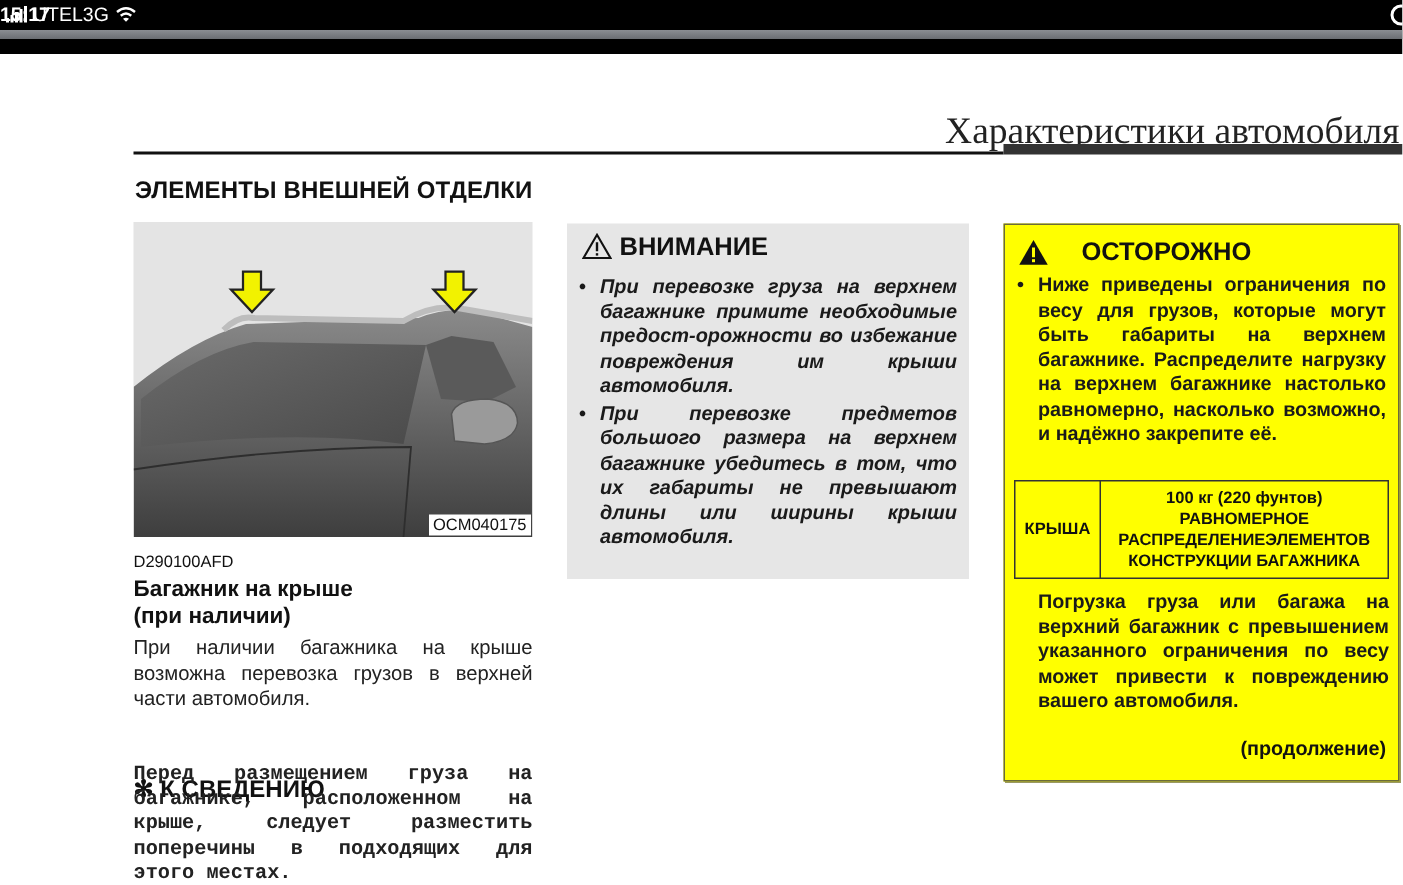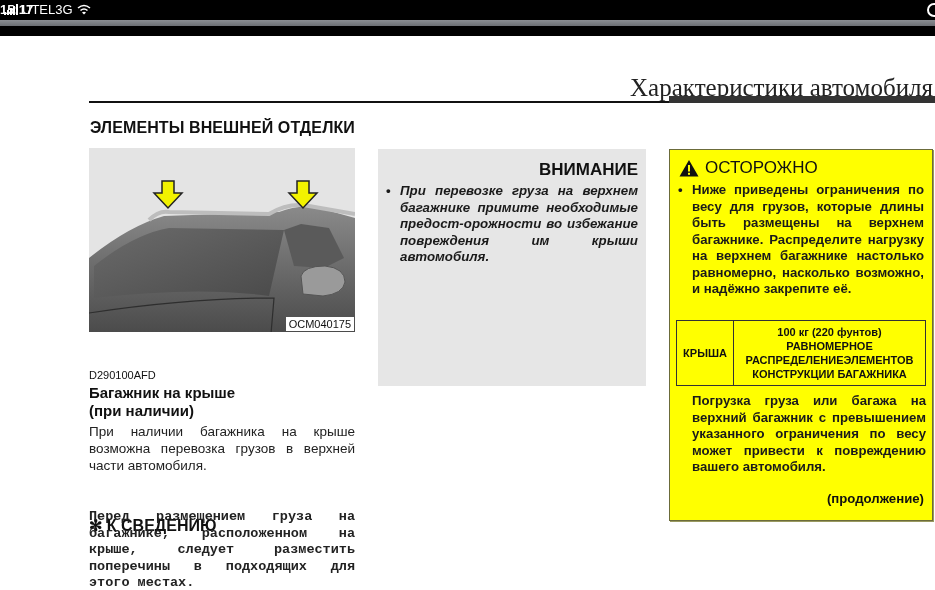--- a/index.html
+++ b/index.html
@@ -18,42 +18,42 @@
   .loadbar { position: absolute; left: 0; top: 20px; width: 935px; height: 6px; background: linear-gradient(#8a8d92, #6b6e73); }
 
   
   .chapter-title { position: absolute; right: 2px; top: 74px; font-family: "Liberation Serif", serif; font-size: 25px; color: #222; }
   .header-rule { position: absolute; left: 89px; top: 101px; width: 580px; height: 2px; background: #111; }
   .header-bar { position: absolute; left: 669px; top: 96px; width: 266px; height: 7px; background: #333; }
 
   .section-title { position: absolute; left: 90px; top: 119px; font-size: 16px; font-weight: bold; color: #111; letter-spacing: 0.1px; }
 
   
-  .figure { position: absolute; left: 89px; top: 148px; width: 266px; height: 184px; background: #e4e4e4; overflow: hidden; }
+  .figure { position: absolute; left: 89px; top: 148px; width: 266px; height: 210px; background: #e4e4e4; overflow: hidden; }
   .figure svg { position: absolute; left: 0; top: 0; }
   .fig-code { position: absolute; right: 1px; bottom: 1px; background: #fff; font-size: 11px; padding: 1px 3px; color: #111; }
 
   .doc-id { position: absolute; left: 89px; top: 369px; font-size: 11px; color: #111; }
   .sub-title { position: absolute; left: 89px; top: 384px; width: 270px; font-size: 15px; font-weight: bold; line-height: 18px; }
   .body-text { position: absolute; left: 89px; top: 423px; width: 266px; font-size: 13.5px; line-height: 17px; text-align: justify; color: #222; }
 
   .note-title { position: absolute; left: 89px; top: 488px; font-size: 16px; font-weight: bold; margin-top: 28px; }
   .note-text { position: absolute; left: 89px; top: 509px; width: 266px; font-family: Liberation Mono, monospace; font-weight: bold; font-size: 13.5px; line-height: 16.5px; text-align: justify; color: #222; }
 
   
   .warn-box { position: absolute; left: 378px; top: 149px; width: 268px; height: 237px; background: #e6e6e6; padding: 6px 8px 0 8px; }
-  .warn-head { display: flex; align-items: flex-end; gap: 5px; font-size: 17px; font-weight: bold; margin-left: 2px; height: 24px; flex-direction: column; }
+  .warn-head { display: flex; align-items: flex-start; gap: 5px; font-size: 17px; font-weight: bold; margin-left: 2px; height: 24px; }
   .tri-outline { width: 20px; height: 18px; }
   .warn-list { list-style: none; margin-top: 4px; }
   .warn-list li { position: relative; padding-left: 14px; font-style: italic; font-weight: bold; font-size: 13.3px; line-height: 16.5px; text-align: justify; text-align-last: left; color: #1a1a1a; }
   .warn-list li::before { content: "•"; position: absolute; left: 0; top: 0; font-style: normal; }
 
   
   .caution-box { position: absolute; left: 669px; top: 149px; width: 264px; height: 372px; background: #ffff00; border: 1px solid #6b6b3a; box-shadow: 1px 1px 0 #9a9a60; padding: 6px 8px 0 8px; }
-  .caution-head { display: flex; align-items: center; gap: 6px; font-size: 17px; font-weight: normal; height: 24px; margin-left: 1px; }
+  .caution-head { display: flex; align-items: center; gap: 22px; font-size: 17px; font-weight: bold; height: 24px; margin-left: 1px; }
   .tri-solid { width: 20px; height: 18px; }
   .caution-list { list-style: none; margin-top: 2px; }
   .caution-list li { position: relative; padding-left: 14px; font-weight: bold; font-size: 13.2px; line-height: 16.5px; text-align: justify; text-align-last: left; color: #1a1a1a; }
   .caution-list li::before { content: "•"; position: absolute; left: 0; top: 0; }
 
   .limit-table { position: absolute; left: 6px; top: 170px; width: 250px; height: 66px; border-collapse: collapse; }
   .limit-table td { border: 1px solid #333; font-weight: bold; font-size: 11px; text-align: center; line-height: 14px; vertical-align: middle; }
   .limit-table td.k { width: 57px; text-align: center; }
 
   .caution-extra { position: absolute; left: 22px; top: 243px; width: 234px; font-weight: bold; font-size: 13.2px; line-height: 16.5px; text-align: justify; text-align-last: left; color: #1a1a1a; }
@@ -134,34 +134,35 @@
   <div class="warn-head">
     <svg class="tri-outline" viewBox="0 0 20 18">
       <path d="M10 1.5 L19 17 L1 17 Z" fill="none" stroke="#111" stroke-width="1.4"></path>
       <rect x="9.2" y="6.5" width="1.6" height="6" fill="#111"></rect>
       <rect x="9.2" y="13.8" width="1.6" height="1.6" fill="#111"></rect>
     </svg>
     <span>ВНИМАНИЕ</span>
   </div>
   <ul class="warn-list">
     <li>При перевозке груза на верхнем багажнике примите необходимые предост-орожности во избежание повреждения им крыши автомобиля.</li>
+    <li style="margin-top:2px">При перевозке предметов большого размера на верхнем багажнике убедитесь в том, что их габариты не превышают длины или ширины крыши автомобиля.</li>
   </ul>
 </div>
 
 <div class="caution-box">
   <div class="caution-head">
     <svg class="tri-solid" viewBox="0 0 20 18">
       <path d="M10 1 L19.5 17.5 L0.5 17.5 Z" fill="#111"></path>
       <rect x="9" y="6" width="2" height="6.5" fill="#ffff00"></rect>
       <rect x="9" y="13.8" width="2" height="2" fill="#ffff00"></rect>
     </svg>
     <span>ОСТОРОЖНО</span>
   </div>
   <ul class="caution-list">
-    <li>Ниже приведены ограничения по весу для грузов, которые длины быть размещены на верхнем багажнике. Распределите нагрузку на верхнем багажнике настолько равномерно, насколько возможно, и надёжно закрепите её.</li>
+    <li>Ниже приведены ограничения по весу для грузов, которые могут быть габариты на верхнем багажнике. Распределите нагрузку на верхнем багажнике настолько равномерно, насколько возможно, и надёжно закрепите её.</li>
   </ul>
   <table class="limit-table">
     <tbody>
         <tr>
       <td class="k">КРЫША</td>
       <td>
         <div>100 кг (220 фунтов)</div>
         <div>РАВНОМЕРНОЕ</div>
         <div>РАСПРЕДЕЛЕНИЕЭЛЕМЕНТОВ</div>
         <div>КОНСТРУКЦИИ БАГАЖНИКА</div>

